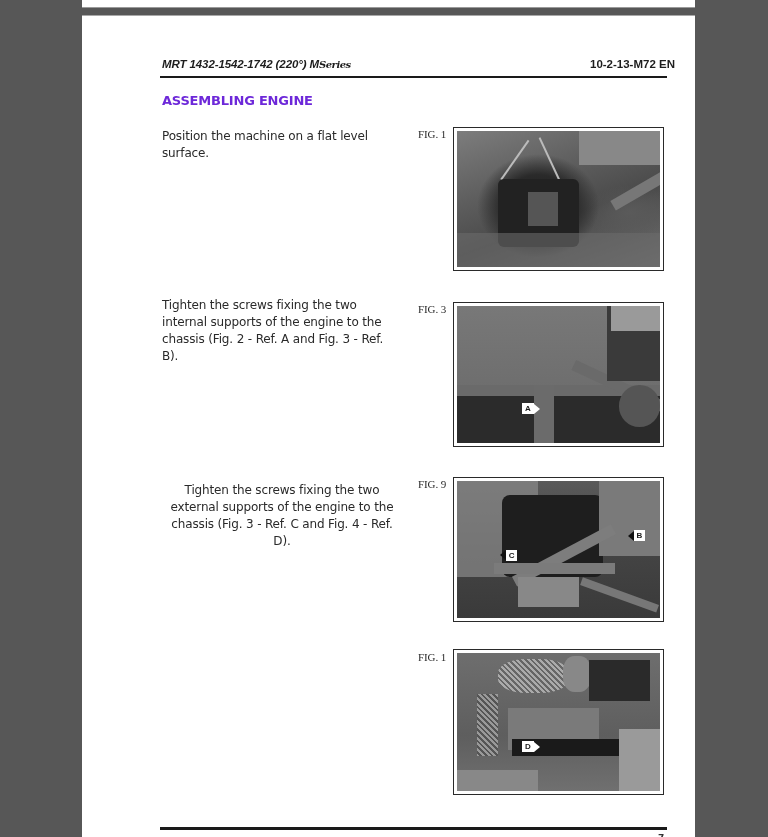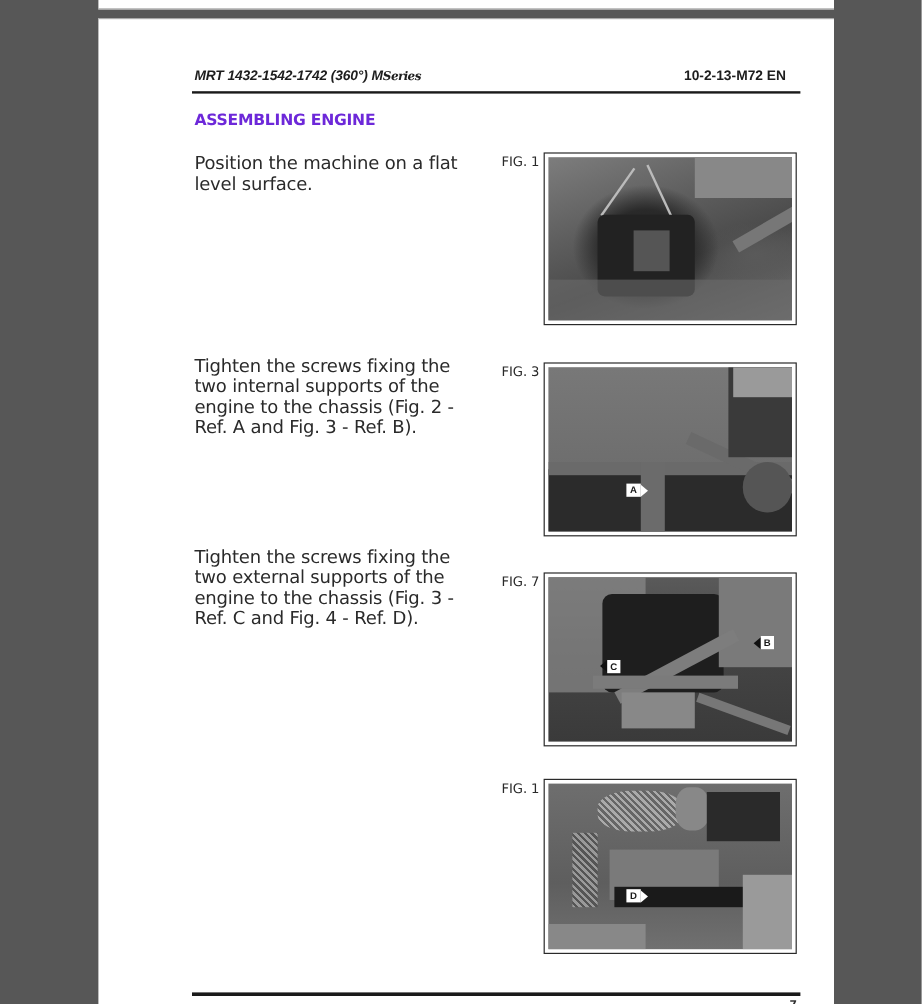--- a/index.html
+++ b/index.html
@@ -25,40 +25,40 @@
     position: absolute; left: 80px; top: 42px;
     font-family: "Liberation Sans", sans-serif;
     font-size: 11.5px; font-weight: bold; font-style: italic; color: #1d1d1d;
     letter-spacing: -0.1px;
   }
   .hdr-left .series {
     font-family: "DejaVu Serif", serif; font-style: italic; font-weight: bold;
     font-size: 10px; margin-left: 0; letter-spacing: -0.5px;
   }
   .hdr-right {
-    position: absolute; right: 40px; top: 42px;
+    position: absolute; right: 20px; top: 42px;
     font-family: "Liberation Sans", sans-serif;
     font-size: 11.5px; font-weight: bold; color: #1d1d1d;
   }
   .hdr-rule {
     position: absolute; left: 78px; top: 60px; width: 507px; height: 2px; background: #1a1a1a;
   }
   .section-title {
     position: absolute; left: 80px; top: 77px;
     font-size: 13px; font-weight: bold; color: #6d28d9;
     letter-spacing: -0.2px;
   }
   .para {
     position: absolute; left: 80px; width: 240px;
-    font-size: 15px; line-height: 17px; color: #2a2a2a;
+    font-size: 12px; line-height: 17px; color: #2a2a2a;
     letter-spacing: -0.15px;
   }
   .fig-label {
     position: absolute; left: 336px;
-    font-size: 11px; color: #2a2a2a; letter-spacing: -0.1px;
+    font-size: 11px; color: #2a2a2a; letter-spacing: -0.1px; font-family: Liberation Serif, serif;
   }
   .fig-frame {
     position: absolute; left: 371px; width: 211px;
     border: 1px solid #2a2a2a;
     background: #ffffff;
     padding: 3px;
     box-sizing: border-box;
   }
   .photo {
     width: 100%; height: 100%; position: relative; overflow: hidden;
@@ -88,32 +88,32 @@
   }
 </style>
 </head>
 <body>
 
 <div class="prev-page"></div>
 
 <div class="page">
 
   <div class="hdr-left">
-    <span>MRT 1432-1542-1742 (360°) M</span><span class="series">Series</span>
+    <span>MRT 1432-1542-1742 (220°) M</span><span class="series">Series</span>
   </div>
   <div class="hdr-right">10-2-13-M72 EN</div>
   <div class="hdr-rule"></div>
 
   <div class="section-title">ASSEMBLING ENGINE</div>
 
   <div class="para" style="top:112px;">Position the machine on a flat level surface.</div>
 
   <div class="para" style="top:281px;">Tighten the screws fixing the two internal supports of the engine to the chassis (Fig. 2 - Ref. A and Fig. 3 - Ref. B).</div>
 
-  <div class="para" style="top:440px;">Tighten the screws fixing the two external supports of the engine to the chassis (Fig. 3 - Ref. C and Fig. 4 - Ref. D).</div>
+  <div class="para" style="top:466px;text-align:center;">Tighten the screws fixing the two external supports of the engine to the chassis (Fig. 3 - Ref. C and Fig. 4 - Ref. D).</div>
 
   <div class="fig-label" style="top:112px;">FIG. 1</div>
   <div class="fig-frame" style="top:111px; height:144px;">
     <div class="photo" style="background:
            radial-gradient(ellipse 30% 38% at 40% 55%, #1c1c1c 0%, #2a2a2a 60%, transparent 100%),
            radial-gradient(ellipse 22% 20% at 85% 60%, #5a5a5a 0%, transparent 100%),
            linear-gradient(160deg, #7d7d7d 0%, #5e5e5e 35%, #4a4a4a 60%, #6f6f6f 100%);">
       <div class="shape" style="left:28%; top:4%; width:2px; height:35%; background:#bbb; transform:rotate(35deg);"></div>
       <div class="shape" style="left:46%; top:3%; width:2px; height:40%; background:#bbb; transform:rotate(-25deg);"></div>
       <div class="shape" style="left:60%; top:0; width:40%; height:25%; background:#888;"></div>
@@ -134,21 +134,21 @@
       <div class="shape" style="left:74%; top:0; width:26%; height:55%; background:#3a3a3a;"></div>
       <div class="shape" style="left:76%; top:0; width:24%; height:18%; background:#9a9a9a;"></div>
       <div class="shape" style="left:80%; top:58%; width:20%; height:30%; background:#555; border-radius:50%;"></div>
       <div class="callout" style="left:32%; top:71%;">
         <span class="box">A</span>
         <span class="arrow-r"></span>
       </div>
     </div>
   </div>
 
-  <div class="fig-label" style="top:462px;">FIG. 7</div>
+  <div class="fig-label" style="top:462px;">FIG. 9</div>
   <div class="fig-frame" style="top:461px; height:145px;">
     <div class="photo" style="background: linear-gradient(180deg, #5a5a5a 0%, #444 50%, #3a3a3a 100%);">
       <div class="shape" style="left:0; top:0; width:40%; height:70%; background:#8a8a8a; opacity:.7;"></div>
       <div class="shape" style="left:22%; top:10%; width:50%; height:60%; background:#1e1e1e; border-radius:8px;"></div>
       <div class="shape" style="left:70%; top:0; width:30%; height:55%; background:#7a7a7a;"></div>
       <div class="shape" style="left:25%; top:50%; width:55%; height:8%; background:#7d7d7d; transform:rotate(-28deg);"></div>
       <div class="shape" style="left:18%; top:60%; width:60%; height:8%; background:#7b7b7b;"></div>
       <div class="shape" style="left:30%; top:70%; width:30%; height:22%; background:#888;"></div>
       <div class="shape" style="left:60%; top:80%; width:40%; height:6%; background:#777; transform:rotate(20deg);"></div>
       <div class="callout" style="left:21%; top:50%;">

